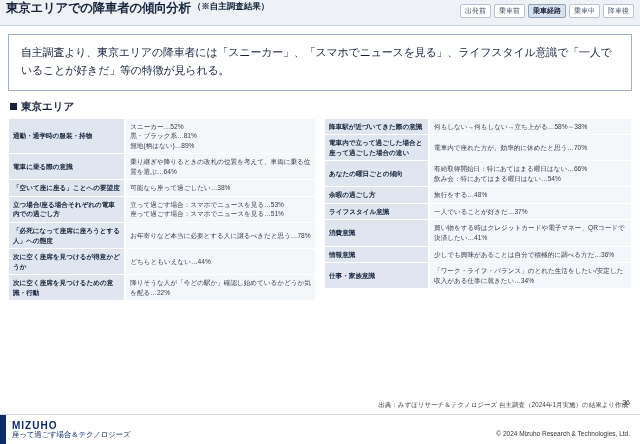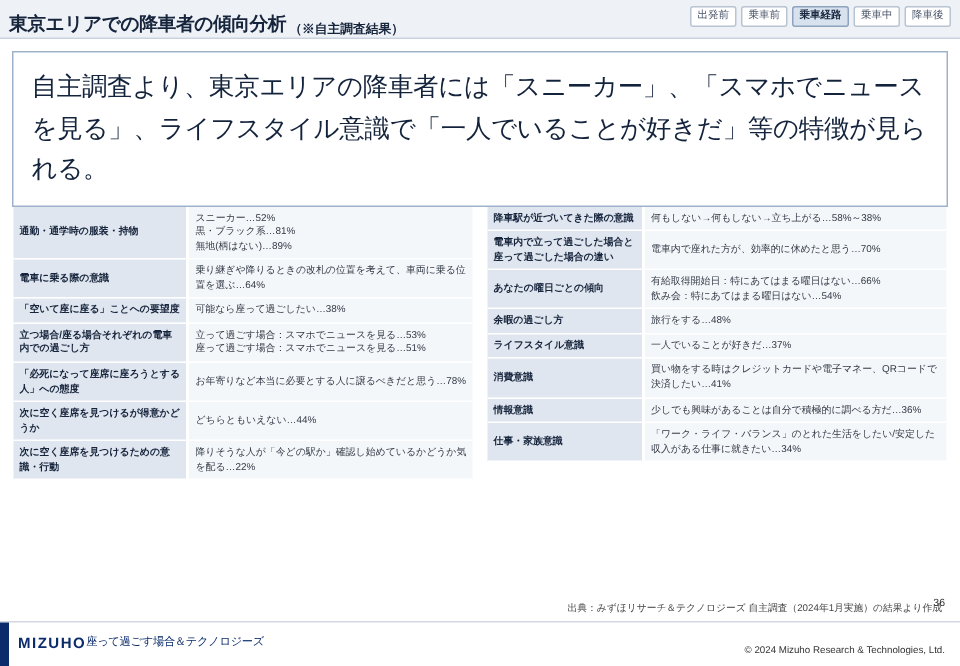--- a/index.html
+++ b/index.html
@@ -16,21 +16,21 @@
     width: 640px; height: 444px;
     background: #ffffff;
   }
   
   .header {
     position: relative;
     height: 26px;
     background: #eef2f7;
     border-bottom: 1px solid #c9d3e0;
     display: flex;
-    align-items: flex-end;
+    align-items: flex-start;
     padding: 0 6px;
   }
   .header-title {
     font-size: 12.5px;
     font-weight: bold;
     color: #16243c;
     letter-spacing: -0.3px;
     white-space: nowrap;
   }
   .header-note {
@@ -66,21 +66,21 @@
   }
   
   .lead {
     margin: 8px 8px 0 8px;
     border: 1px solid #9fb2cb;
     background: #ffffff;
     padding: 9px 12px 10px 12px;
   }
   .lead p {
     margin: 0;
-    font-size: 17px;
+    font-size: 11px;
     line-height: 1.62;
     color: #14233c;
     letter-spacing: -0.2px;
   }
   
   .section-title {
     margin: 9px 0 5px 10px;
     font-size: 10.5px;
     font-weight: bold;
     color: #14233c;
@@ -144,21 +144,21 @@
   }
   .footer-bar {
     position: absolute;
     left: 0; top: 0;
     width: 6px; height: 30px;
     background: #0b2b6b;
   }
   .logo {
     margin-left: 12px;
     display: flex;
-    flex-direction: row;
+    flex-direction: column;
     line-height: 1.1;
   }
   .logo .mark {
     font-size: 10px;
     font-weight: bold;
     color: #0b2b6b;
     letter-spacing: 1px;
   }
   .logo .name {
     font-size: 7.5px;
@@ -194,20 +194,24 @@
       <span class="chip active">乗車経路</span>
       <span class="chip">乗車中</span>
       <span class="chip">降車後</span>
     </div>
   </div>
 
   <div class="lead">
     <p>自主調査より、東京エリアの降車者には「スニーカー」、「スマホでニュースを見る」、ライフスタイル意識で「一人でいることが好きだ」等の特徴が見られる。</p>
   </div>
 
+  <div class="section-title">
+    <span class="marker"></span>
+    <span>東京エリア</span>
+  </div>
 
   <div class="cols">
     <div class="col left">
       <table class="qa">
         <tbody>
           <tr>
             <td class="label">通勤・通学時の服装・持物</td>
             <td class="value">スニーカー…52%<br>黒・ブラック系…81%<br>無地(柄はない)…89%</td>
           </tr>
           <tr>

